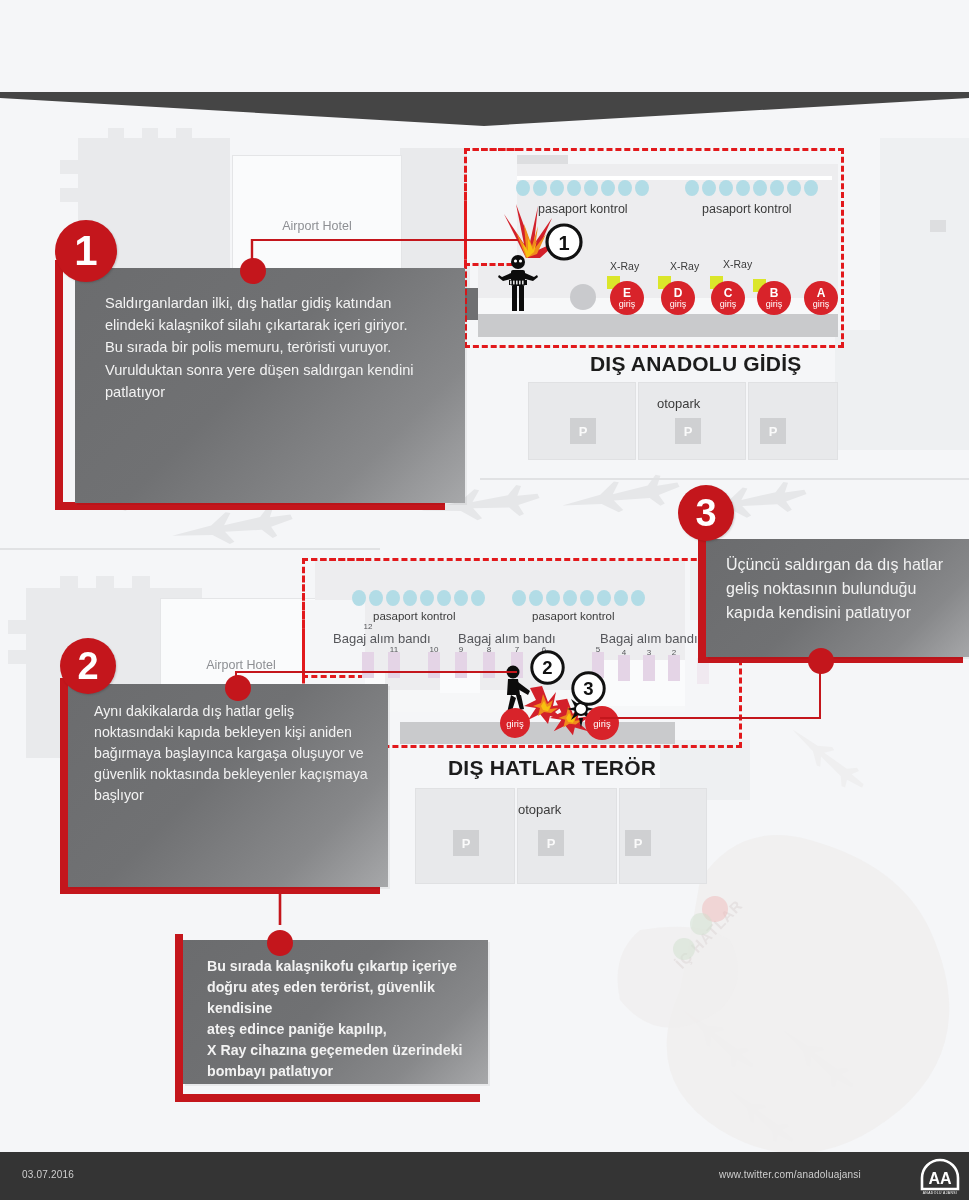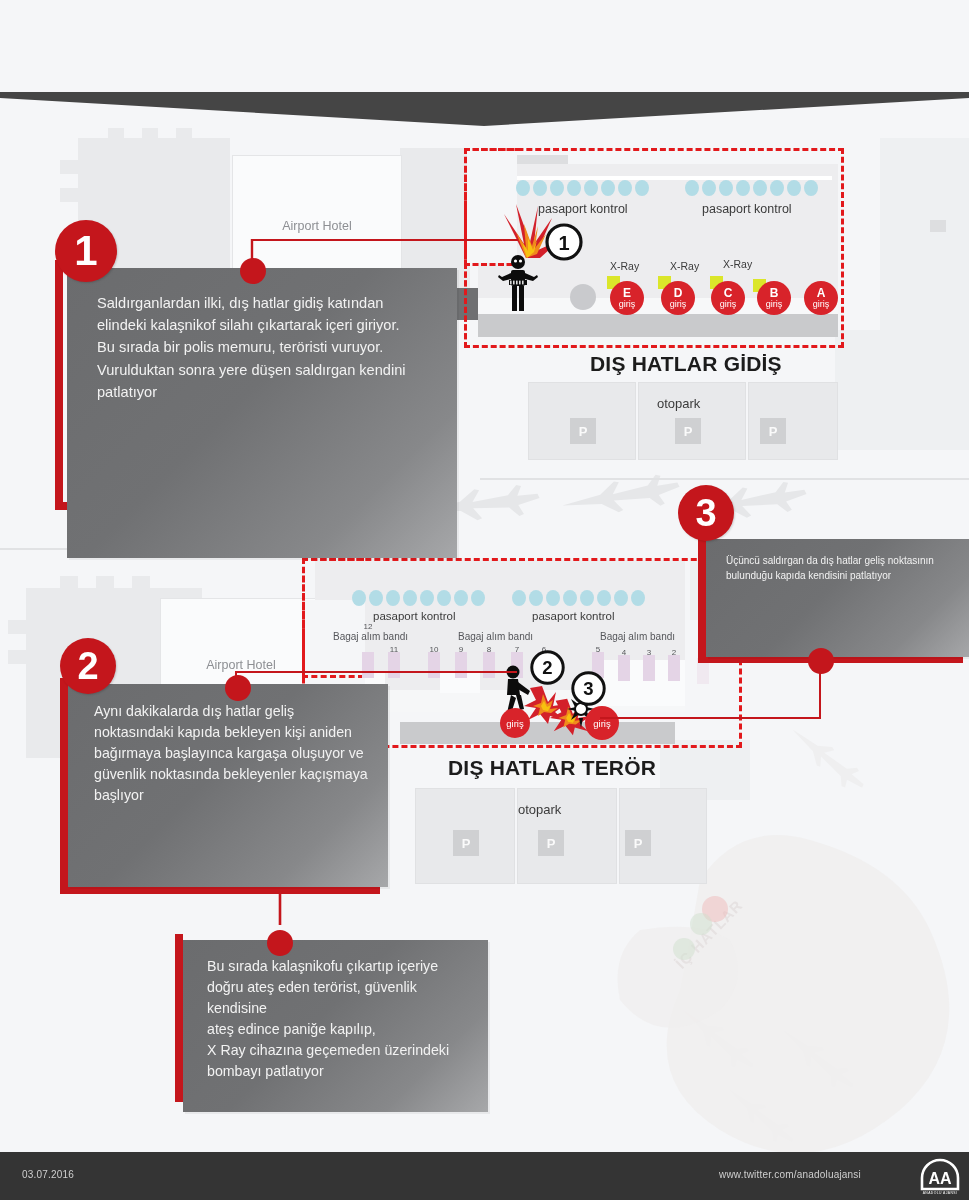--- a/index.html
+++ b/index.html
@@ -83,21 +83,21 @@
   .gate-sm{
     position:absolute;width:30px;height:30px;border-radius:50%;
     background:#d8232a;color:#fff;font-size:9.5px;
     display:flex;align-items:center;justify-content:center;
   }
   .greycirc{position:absolute;width:26px;height:26px;border-radius:50%;background:#c9cacd;}
   .xray-lbl{position:absolute;font-size:10.5px;color:#3b3b3b;white-space:nowrap;}
   .xray-sq{position:absolute;width:13px;height:13px;background:#dbe62a;}
 
   
-  .bagl{position:absolute;font-size:10px;color:#55565a;white-space:nowrap;text-align:right;}
+  .bagl{position:absolute;font-size:13px;color:#55565a;white-space:nowrap;text-align:right;}
   .belt{position:absolute;width:12px;height:26px;background:#e4d4e6;}
   .beltnum{position:absolute;font-size:8px;color:#55565a;width:12px;text-align:center;}
 
   
   .callout{position:absolute;}
   .callout .box{
     position:absolute;left:0;top:0;
     background:linear-gradient(135deg,#6b6c6e 0%,#707173 45%,#87888a 78%,#a7a8aa 100%);
     color:#fff;box-sizing:border-box;
     box-shadow:2px 2px 0 rgba(0,0,0,.05);
@@ -322,21 +322,21 @@
     </div>
     <div class="gate" style="left:757px;top:281px;">
       <b>B</b>
       <span>giriş</span>
     </div>
     <div class="gate" style="left:804px;top:281px;">
       <b>A</b>
       <span>giriş</span>
     </div>
 
-    <div class="seclabel" style="left:590px;top:352px;">DIŞ HATLAR GİDİŞ</div>
+    <div class="seclabel" style="left:590px;top:352px;">DIŞ ANADOLU GİDİŞ</div>
 
     <div class="lot" style="left:528px;top:382px;width:108px;height:78px;"></div>
     <div class="lot" style="left:638px;top:382px;width:108px;height:78px;"></div>
     <div class="lot" style="left:748px;top:382px;width:90px;height:78px;"></div>
     <div class="otopark" style="left:657px;top:396px;">otopark</div>
     <div class="psign" style="left:570px;top:418px;">P</div>
     <div class="psign" style="left:675px;top:418px;">P</div>
     <div class="psign" style="left:760px;top:418px;">P</div>
   </div>
 
@@ -467,21 +467,21 @@
     <polyline points="252,262 252,240 518,240" fill="none" stroke="#c4161c" stroke-width="2.2"></polyline>
     <polyline points="252,262 252,240 518,240" fill="none" stroke="#c4161c" stroke-width="2.2"></polyline>
     <polyline points="236,692 236,672 517,672" fill="none" stroke="#c4161c" stroke-width="2"></polyline>
     <polyline points="820,672 820,718 600,718" fill="none" stroke="#c4161c" stroke-width="2"></polyline>
     <line x1="280" y1="870" x2="280" y2="925" stroke="#c4161c" stroke-width="2.6"></line>
   </svg>
 
   <div class="callout" style="left:55px;top:220px;">
     <div class="frame-l" style="left:0px;top:40px;height:250px;"></div>
     <div class="frame-b" style="left:0px;top:282px;width:390px;"></div>
-    <div class="box" style="left:12px;top:48px;width:390px;height:290px;padding:24px 22px 0 30px;">
+    <div class="box" style="left:20px;top:48px;width:390px;height:235px;padding:24px 22px 0 30px;">
       <p style="white-space:pre-line">Saldırganlardan ilki, dış hatlar gidiş katından elindeki kalaşnikof silahı çıkartarak içeri giriyor.
 Bu sırada bir polis memuru, teröristi vuruyor. Vurulduktan sonra yere düşen saldırgan kendini patlatıyor</p>
     </div>
     <div class="badge" style="left:0px;top:0px;">1</div>
     <div class="dot" style="left:185px;top:38px;"></div>
   </div>
 
   <div class="callout" style="left:60px;top:638px;">
     <div class="frame-l" style="left:0px;top:40px;height:215px;"></div>
     <div class="frame-b" style="left:0px;top:248px;width:320px;"></div>
@@ -489,30 +489,30 @@
       <p style="font-size:14.2px;line-height:1.48;">Aynı dakikalarda dış hatlar geliş noktasındaki kapıda bekleyen kişi aniden bağırmaya başlayınca kargaşa oluşuyor ve güvenlik noktasında bekleyenler kaçışmaya başlıyor</p>
     </div>
     <div class="badge sm" style="left:0px;top:0px;">2</div>
     <div class="dot" style="left:165px;top:37px;"></div>
   </div>
 
   <div class="callout" style="left:678px;top:485px;">
     <div class="frame-l" style="left:20px;top:48px;height:130px;"></div>
     <div class="frame-b" style="left:20px;top:170px;width:265px;"></div>
     <div class="box" style="left:28px;top:54px;width:265px;height:118px;padding:14px 16px 0 20px;">
-      <p style="font-size:10px;line-height:1.5;">Üçüncü saldırgan da dış hatlar geliş noktasının bulunduğu kapıda kendisini patlatıyor</p>
+      <p style="font-size:16px;line-height:1.5;">Üçüncü saldırgan da dış hatlar geliş noktasının bulunduğu kapıda kendisini patlatıyor</p>
     </div>
     <div class="badge sm" style="left:0px;top:0px;">3</div>
     <div class="dot" style="left:130px;top:163px;"></div>
   </div>
 
   <div class="callout" style="left:175px;top:920px;">
     <div class="frame-l" style="left:0px;top:14px;height:168px;"></div>
     <div class="frame-b" style="left:0px;top:174px;width:305px;"></div>
-    <div class="box" style="left:8px;top:20px;width:305px;height:172px;padding:16px 16px 13px 24px;">
+    <div class="box" style="left:8px;top:20px;width:305px;height:144px;padding:16px 16px 13px 24px;font-weight:bold;">
       <p style="font-size:14.2px;line-height:1.48;white-space:pre-line">Bu sırada kalaşnikofu çıkartıp içeriye doğru ateş eden terörist, güvenlik kendisine
 ateş edince paniğe kapılıp,
 X Ray cihazına geçemeden üzerindeki bombayı patlatıyor</p>
     </div>
     <div class="dot" style="left:92px;top:10px;"></div>
   </div>
 
   <div class="header-chev">
     <svg width="969" height="34" viewBox="0 0 969 34" preserveAspectRatio="none">
       <polygon points="0,0 969,0 969,6 484,34 0,6" fill="#454545"></polygon>

